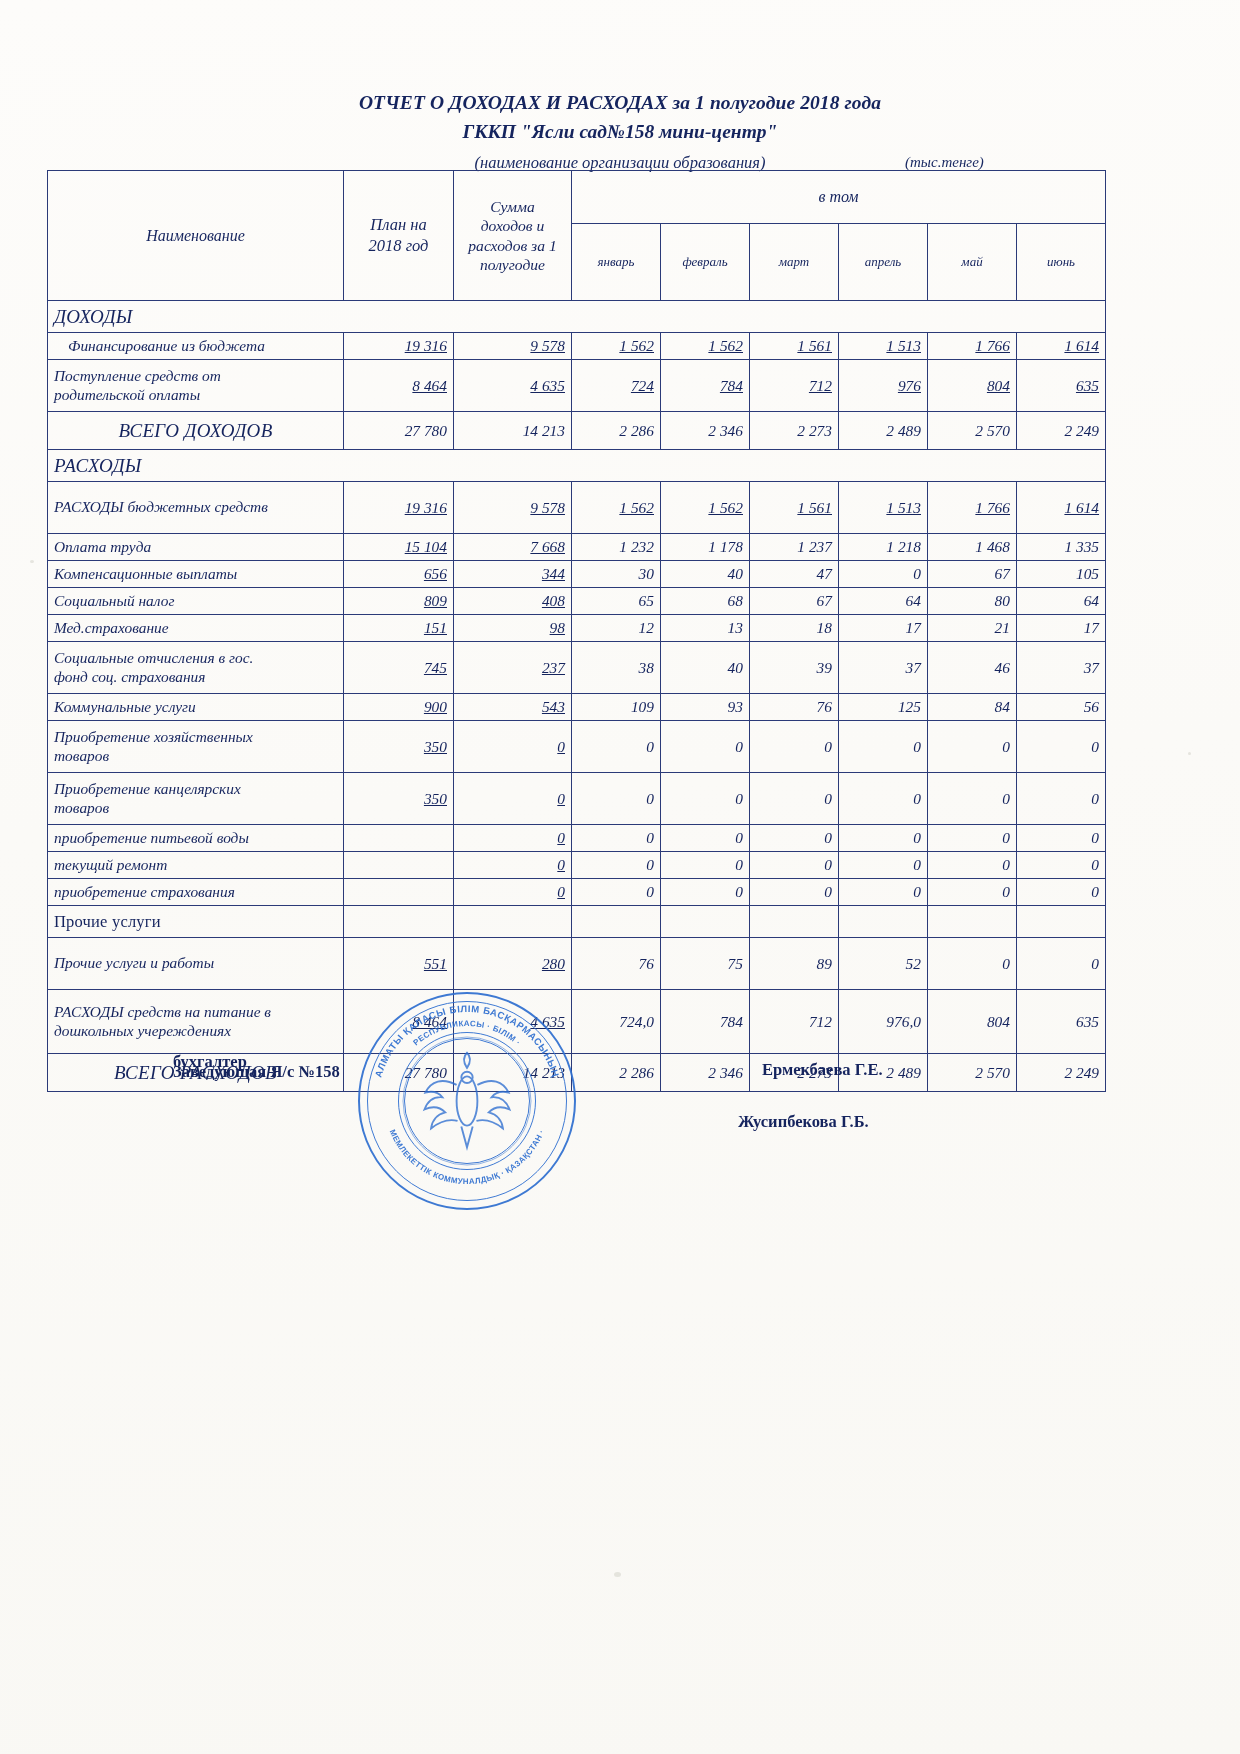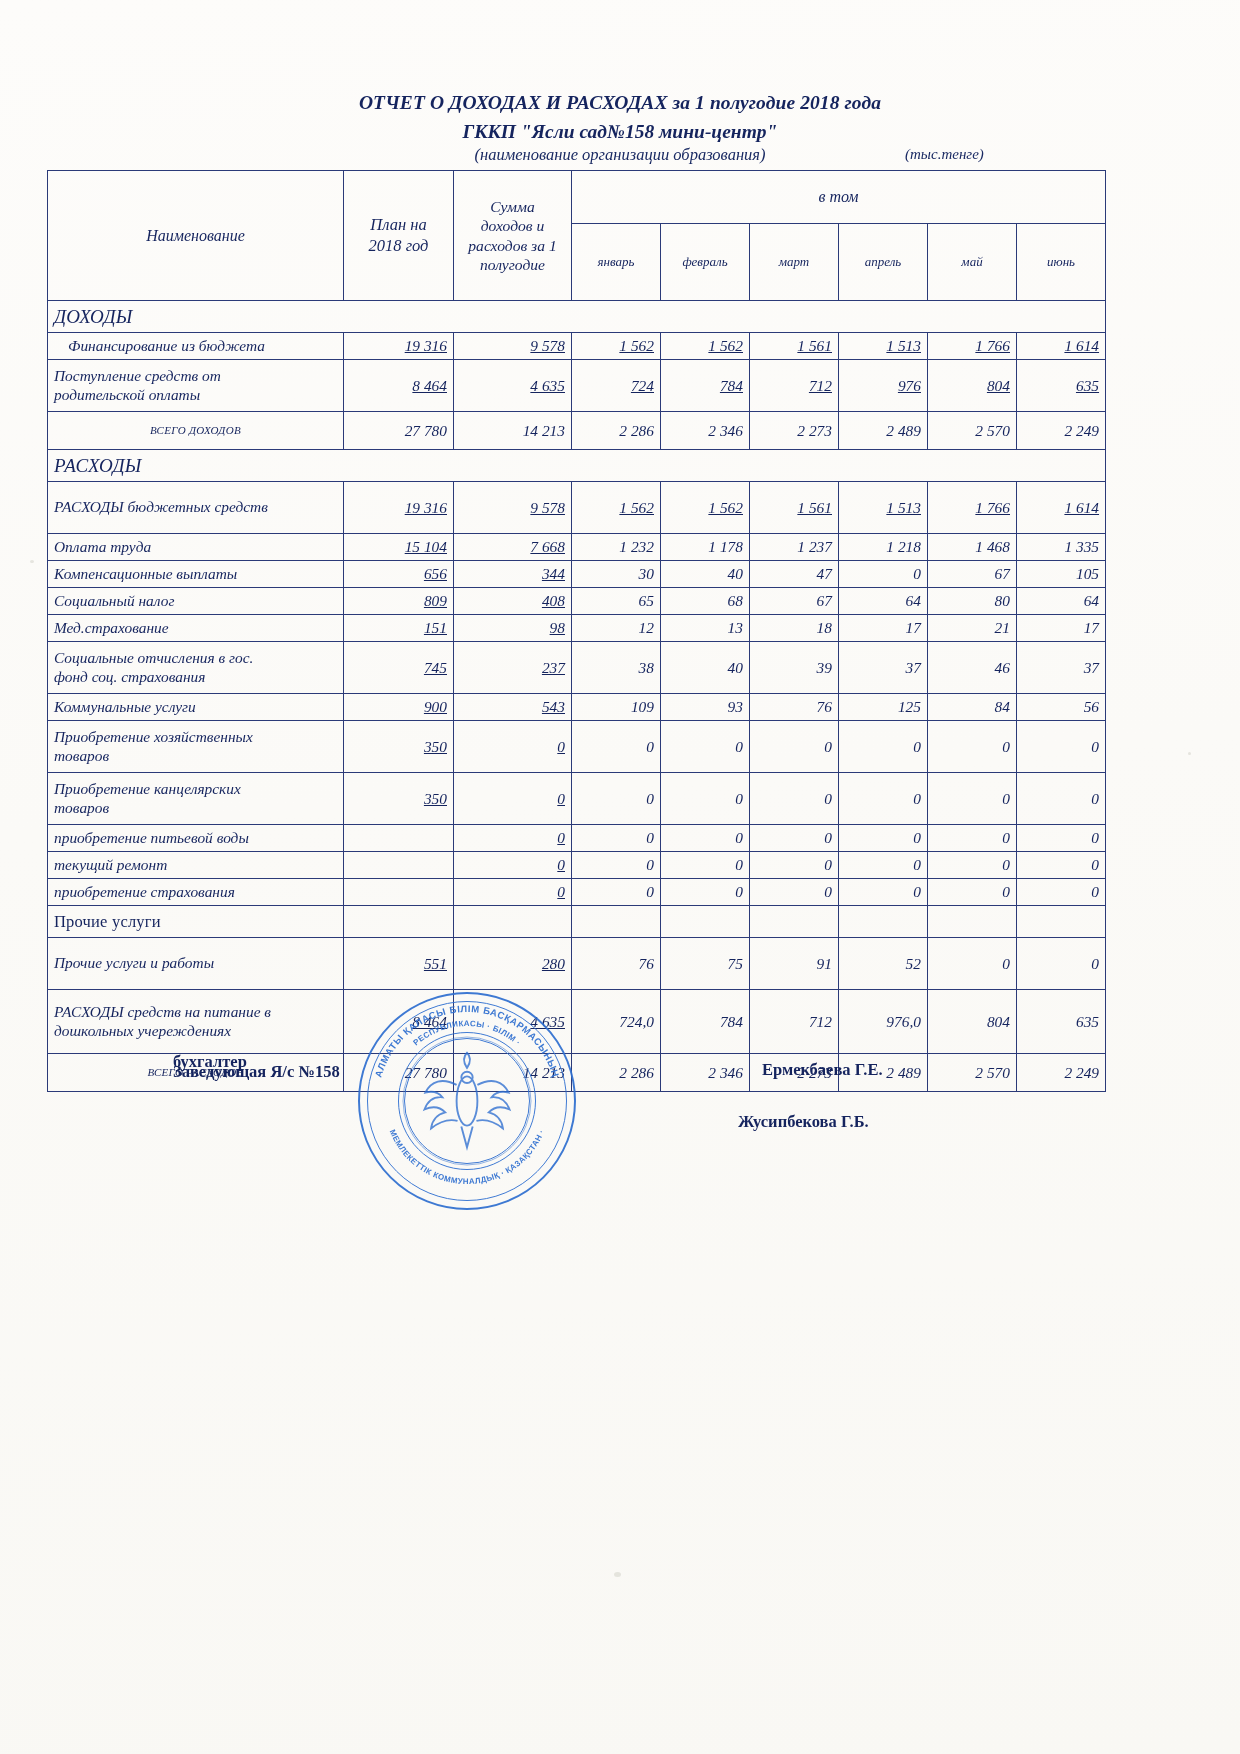--- a/index.html
+++ b/index.html
@@ -39,21 +39,21 @@
   }
   .title-line2 {
     font-size: 19.5px;
     font-style: italic;
     font-weight: bold;
     margin-top: 7px;
     color: #15245e;
   }
   .subtitle-row {
     position: relative;
-    margin-top: 2px;
+    margin-top: 10px;
     height: 22px;
     text-decoration: underline;
   }
   .subtitle-center {
     position: absolute;
     left: 0;
     width: 1240px;
     text-align: center;
     font-size: 16.5px;
     font-style: italic;
@@ -136,21 +136,21 @@
   .num-b {
     font-weight: bold;
     text-decoration: underline;
   }
   .total-row td {
     font-weight: bold;
     font-style: italic;
   }
   .total-row .name-cell {
     text-align: center;
-    font-size: 11px;
+    font-size: 19px;
     letter-spacing: 0.3px;
   }
   .va-top  { vertical-align: top; padding-top: 4px; }
   .va-bot  { vertical-align: bottom; padding-bottom: 4px; }
   .tall    { height: 52px; }
   .xtall   { height: 64px; }
   .mid     { height: 38px; }
   .short   { height: 27px; }
 
   
@@ -489,21 +489,21 @@
         <td></td>
         <td></td>
       </tr>
 
       <tr class="tall">
         <td class="name-cell va-top">Прочие услуги и работы</td>
         <td class="num num-b va-bot">551</td>
         <td class="num num-b va-bot">280</td>
         <td class="num va-top">76</td>
         <td class="num va-top">75</td>
-        <td class="num va-top">91</td>
+        <td class="num va-top">89</td>
         <td class="num va-top">52</td>
         <td class="num va-top">0</td>
         <td class="num va-top">0</td>
       </tr>
 
       <tr class="xtall">
         <td class="name-cell va-top">
           <div>РАСХОДЫ  средств на  питание в</div>
           <div>дошкольных учереждениях</div>
         </td>

